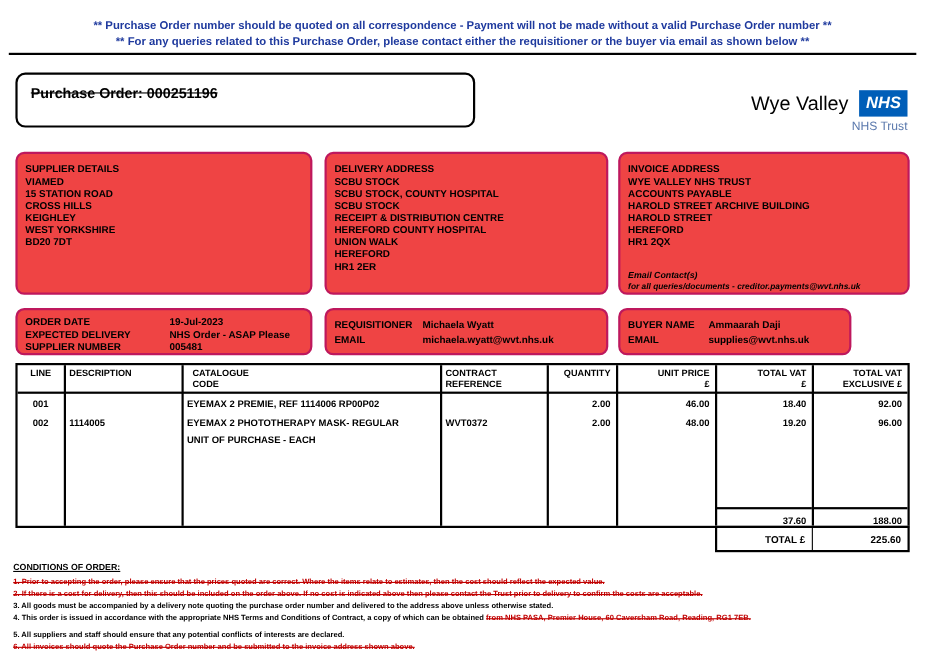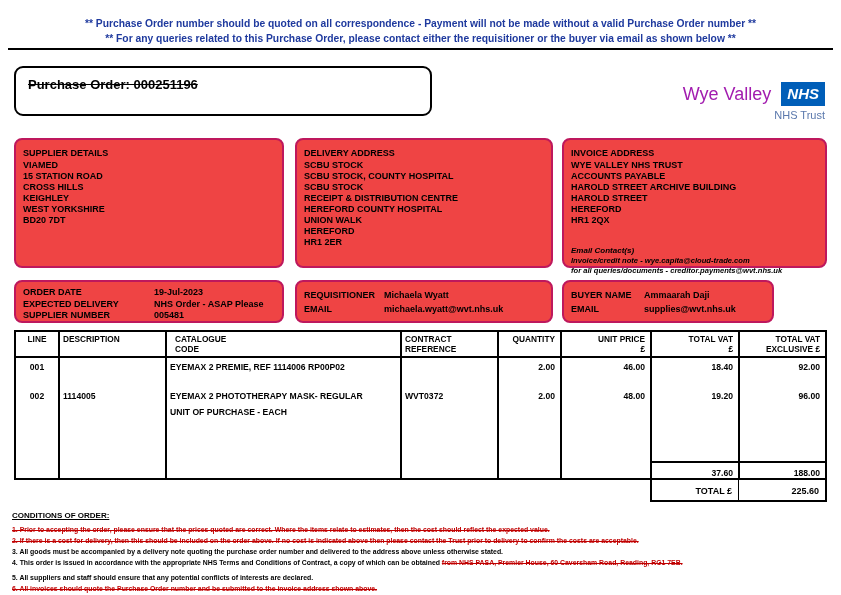--- a/index.html
+++ b/index.html
@@ -12,21 +12,21 @@
   .notice { position:absolute; top:16px; left:0; width:100%; text-align:center;
             color:#1f3a9e; font-weight:700; font-size:10.3px; line-height:15px; }
   .top-rule { position:absolute; top:48px; left:8px; width:825px; height:2px; background:#000; }
 
   .po-box { position:absolute; left:14px; top:66px; width:418px; height:50px;
             border:2px solid #000; border-radius:9px; background:#fff; }
   .po-title { margin:9px 0 0 12px; font-size:13px; font-weight:700; text-decoration:line-through; }
 
   .logo { position:absolute; right:16px; top:82px; }
   .logo-row { display:flex; justify-content:flex-end; align-items:center; gap:10px; }
-  .logo-org { font-size:18px; color:#a21caf; }
+  .logo-org { font-size:18px; color:#000000; }
   .nhs-box { display:inline-block; background:#005EB8; color:#fff; font-weight:700;
              font-style:italic; font-size:15px; line-height:1; padding:4px 6px 5px; }
   .logo-descriptor { margin-top:3px; text-align:right; color:#5b79ad; font-size:11px; }
 
   .box { position:absolute; border:2px solid #be185d; border-radius:8px; padding:8px 7px; background:#ef4444; }
   .box-supplier { left:14px;  top:138px; width:270px; height:130px; }
   .box-delivery { left:295px; top:138px; width:258px; height:130px; }
   .box-invoice  { left:562px; top:138px; width:265px; height:130px; }
   .box-heading { font-size:9px; font-weight:700; margin-bottom:2px; }
   .addr-line { font-size:9px; font-weight:700; line-height:11px; white-space:nowrap; }
@@ -49,21 +49,21 @@
   .v1{left:42px;} .v2{left:149px;} .v3{left:384px;} .v4{left:481px;}
   .v5{left:544px;} .v6{left:634px;} .v7{left:722px;}
   .t-grid { display:grid; grid-template-columns:42px 107px 235px 97px 63px 90px 88px 1fr; }
   .t-header { height:26px; border-bottom:2px solid #000; }
   .th { font-size:8.3px; font-weight:700; padding:3px 5px 0; line-height:9.5px; }
   .center { text-align:center; }
   .num { text-align:right; }
   .pad-l { padding-left:10px; }
   .t-body { height:100px; }
   .t-row1 { margin-top:3px; }
-  .t-row2 { margin-top:16px; }
+  .t-row2 { margin-top:4px; }
   .td { font-size:8.6px; font-weight:700; padding:1px 5px; line-height:11px; white-space:nowrap; }
   .desc-line2 { margin-top:5px; }
   .t-totals { height:20px; }
   .span6 { grid-column:1/7; }
   .tt-cell { font-size:8.6px; font-weight:700; padding:5px 5px 0; }
   .tt-border { border-top:2px solid #000; }
 
   .total-box { position:absolute; left:650px; top:478px; width:177px; height:24px;
                border:2px solid #000; display:grid; grid-template-columns:86px 1fr; background:#fff; }
   .total-cell { font-size:9px; font-weight:700; text-align:right; padding:6px 6px 0; }
@@ -123,21 +123,20 @@
   <div class="box box-invoice">
     <div class="box-heading">INVOICE ADDRESS</div>
     <div class="addr-line">WYE VALLEY NHS TRUST</div>
     <div class="addr-line">ACCOUNTS PAYABLE</div>
     <div class="addr-line">HAROLD STREET ARCHIVE BUILDING</div>
     <div class="addr-line">HAROLD STREET</div>
     <div class="addr-line">HEREFORD</div>
     <div class="addr-line">HR1 2QX</div>
     <div class="email-block">
       <div class="email-heading">Email Contact(s)</div>
-      <div class="email-line">Invoice/credit note  - wye.capita@cloud-trade.com</div>
       <div class="email-line">for all queries/documents  - creditor.payments@wvt.nhs.uk</div>
     </div>
   </div>
 
   <div class="box box-order">
     <div class="kv">
       <span class="k-wide">ORDER DATE</span>
       <span>19-Jul-2023</span>
     </div>
     <div class="kv">

